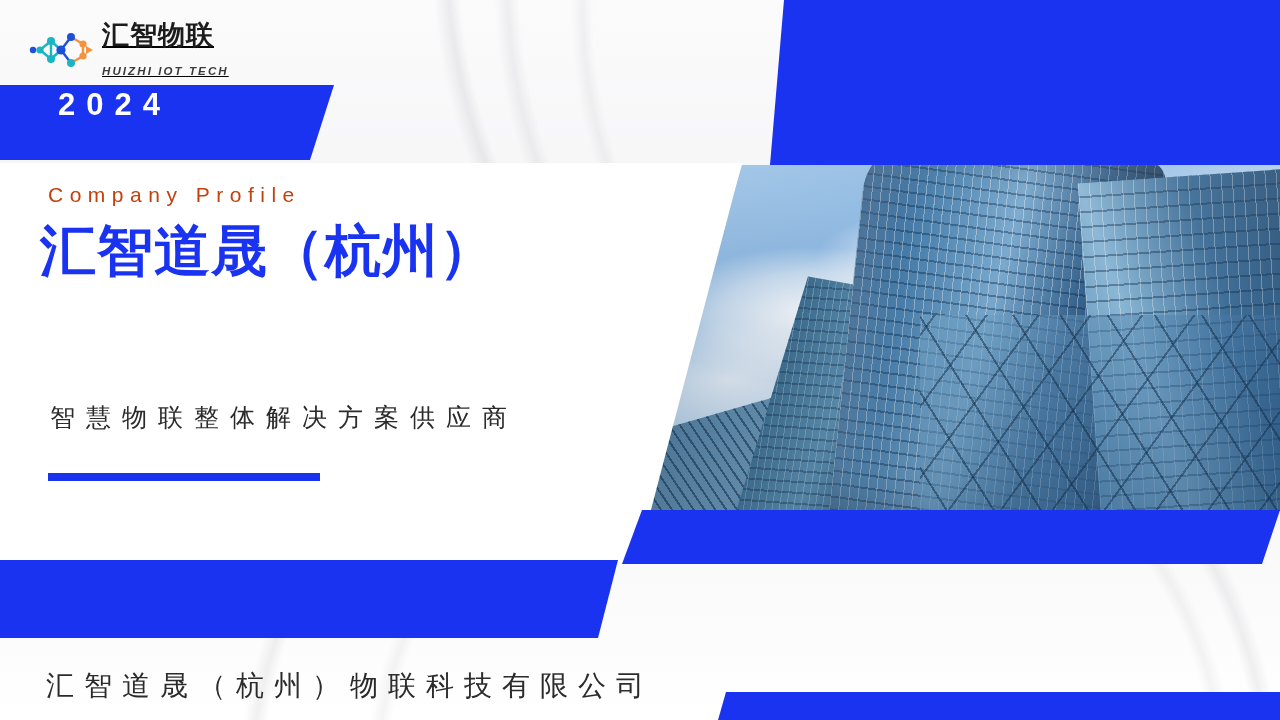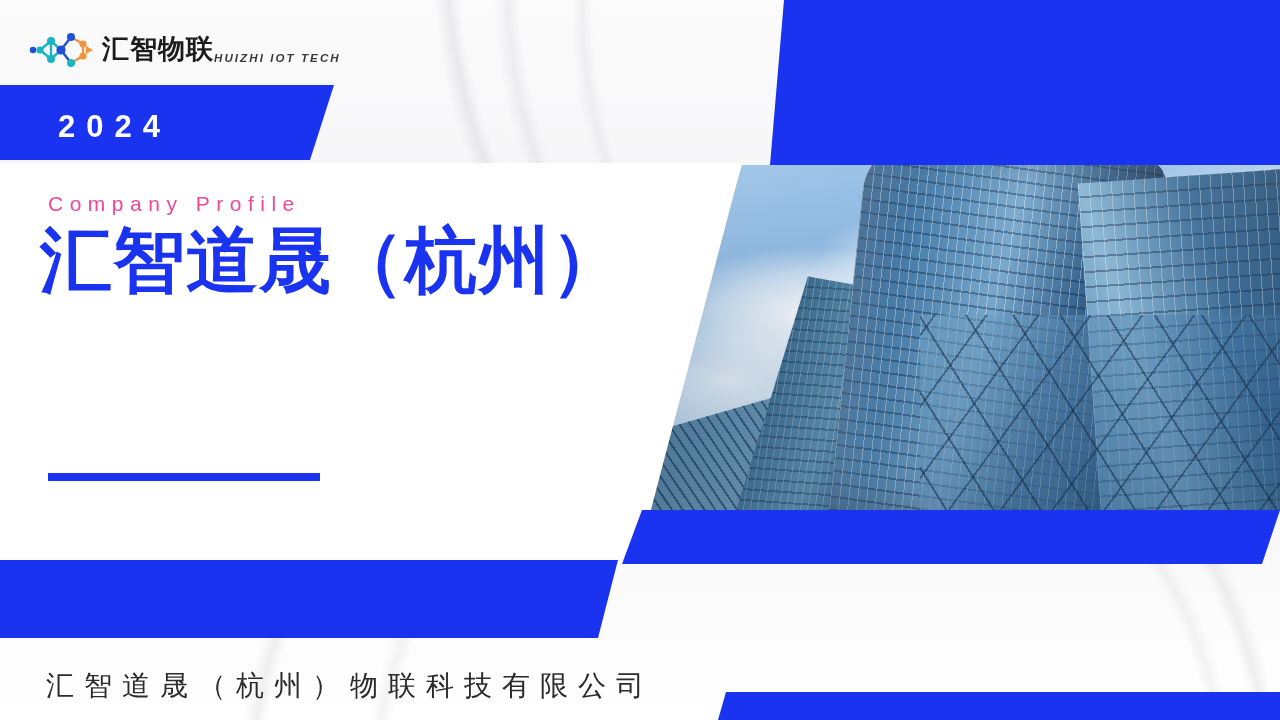--- a/index.html
+++ b/index.html
@@ -182,21 +182,21 @@
   
   .logo {
     position: absolute;
     left: 28px; top: 22px;
     width: 200px; height: 56px;
     display: flex;
     align-items: center;
     gap: 8px;
   }
   .logo-mark { width: 66px; height: 48px; flex: 0 0 auto; }
-  .logo-words { display: flex; flex-direction: row; justify-content: center; }
+  .logo-words { display: flex; flex-direction: column; justify-content: center; text-decoration: underline; }
   .logo-cn {
     font-size: 27px;
     font-weight: 700;
     color: #1c1c1c;
     letter-spacing: 1px;
     line-height: 1.02;
     white-space: nowrap;
   }
   .logo-en {
     font-size: 11.5px;
@@ -205,42 +205,42 @@
     color: #3a3a3a;
     letter-spacing: 2.1px;
     line-height: 1.1;
     margin-top: 16px;
     white-space: nowrap;
   }
 
   
   .year {
     position: absolute;
-    left: 58px; top: 111px;
+    left: 58px; top: 89px;
     font-size: 31px;
     font-weight: 700;
     color: #ffffff;
     letter-spacing: 11px;
     line-height: 1;
   }
   .eyebrow {
     position: absolute;
-    left: 48px; top: 193px;
+    left: 48px; top: 184px;
     font-size: 21px;
     font-weight: 400;
-    color: #ec4899;
+    color: #c2410c;
     letter-spacing: 6.5px;
     line-height: 1;
     white-space: nowrap;
   }
   .title {
     position: absolute;
     left: 40px; top: 218px;
     width: 660px;
-    font-size: 72px;
+    font-size: 56px;
     font-weight: 700;
     color: #1a33f0;
     letter-spacing: 1px;
     line-height: 1.18;
   }
   .title-line { white-space: nowrap; display: block; }
   .subtitle {
     position: absolute;
     left: 50px; top: 405px;
     font-size: 25px;
@@ -331,16 +331,17 @@
       <div class="logo-cn">汇智物联</div>
       <div class="logo-en">HUIZHI IOT TECH</div>
     </div>
   </div>
 
   <div class="year">2024</div>
   <div class="eyebrow">Company Profile</div>
   <div class="title">
     <span class="title-line">汇智道晟（杭州）</span>
   </div>
+  <div class="subtitle">智慧物联整体解决方案供应商</div>
   <div class="rule"></div>
   <div class="footer">汇智道晟（杭州）物联科技有限公司</div>
 
 </div>
 
 </body></html>

